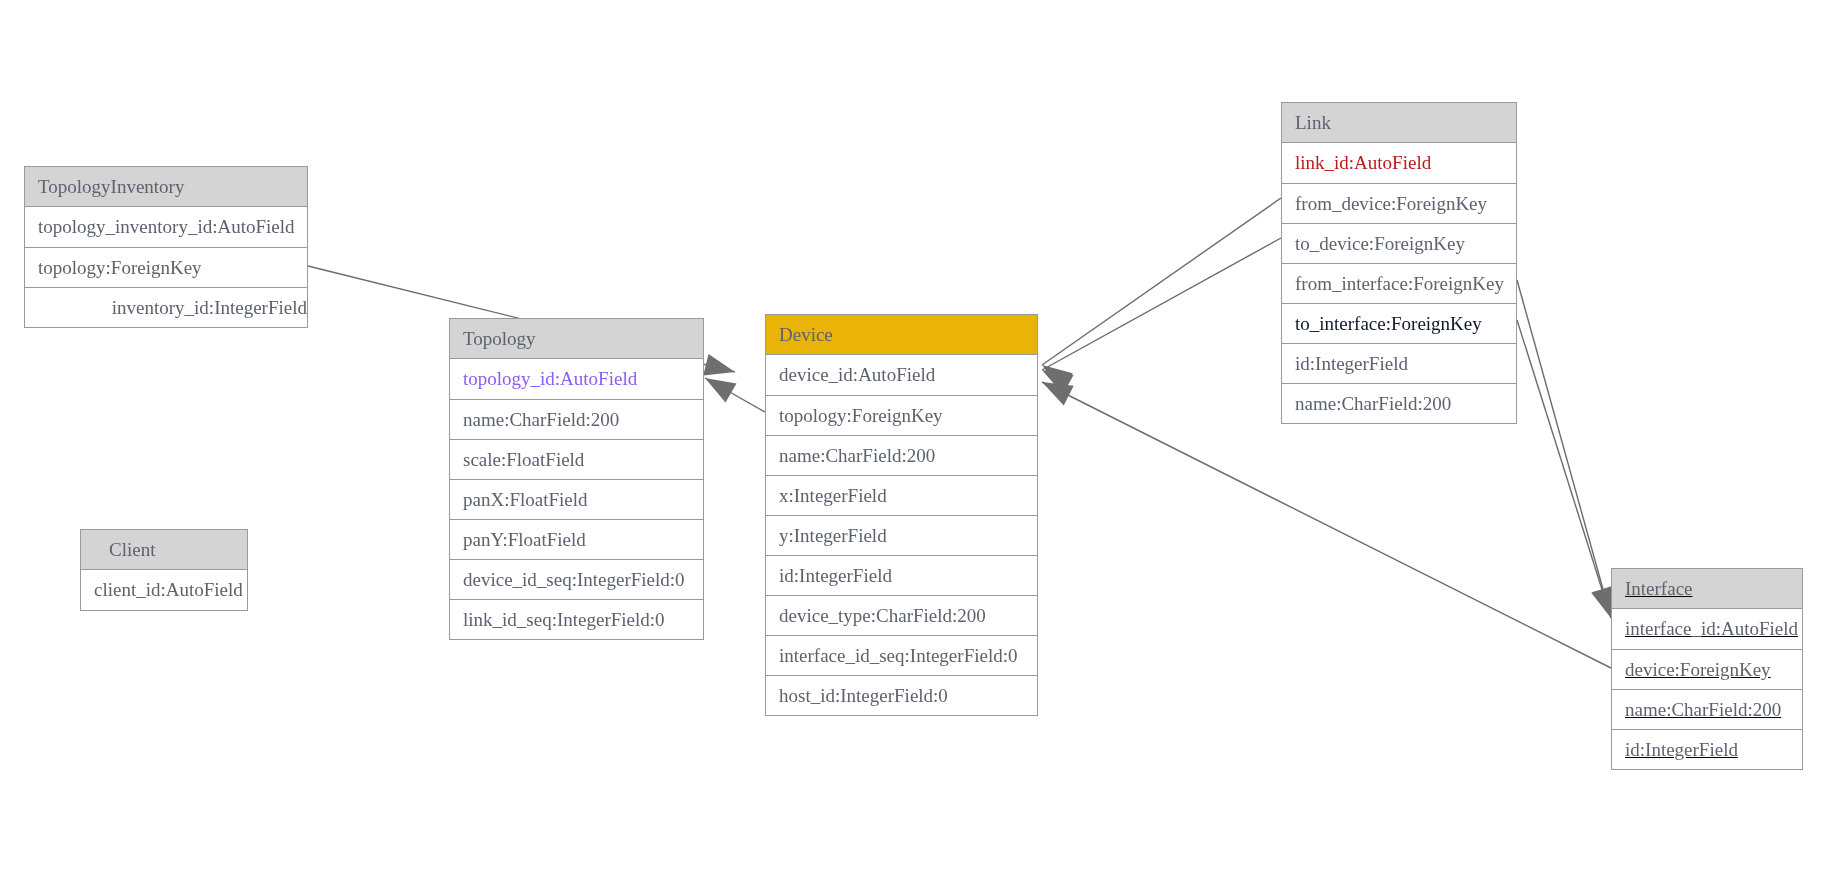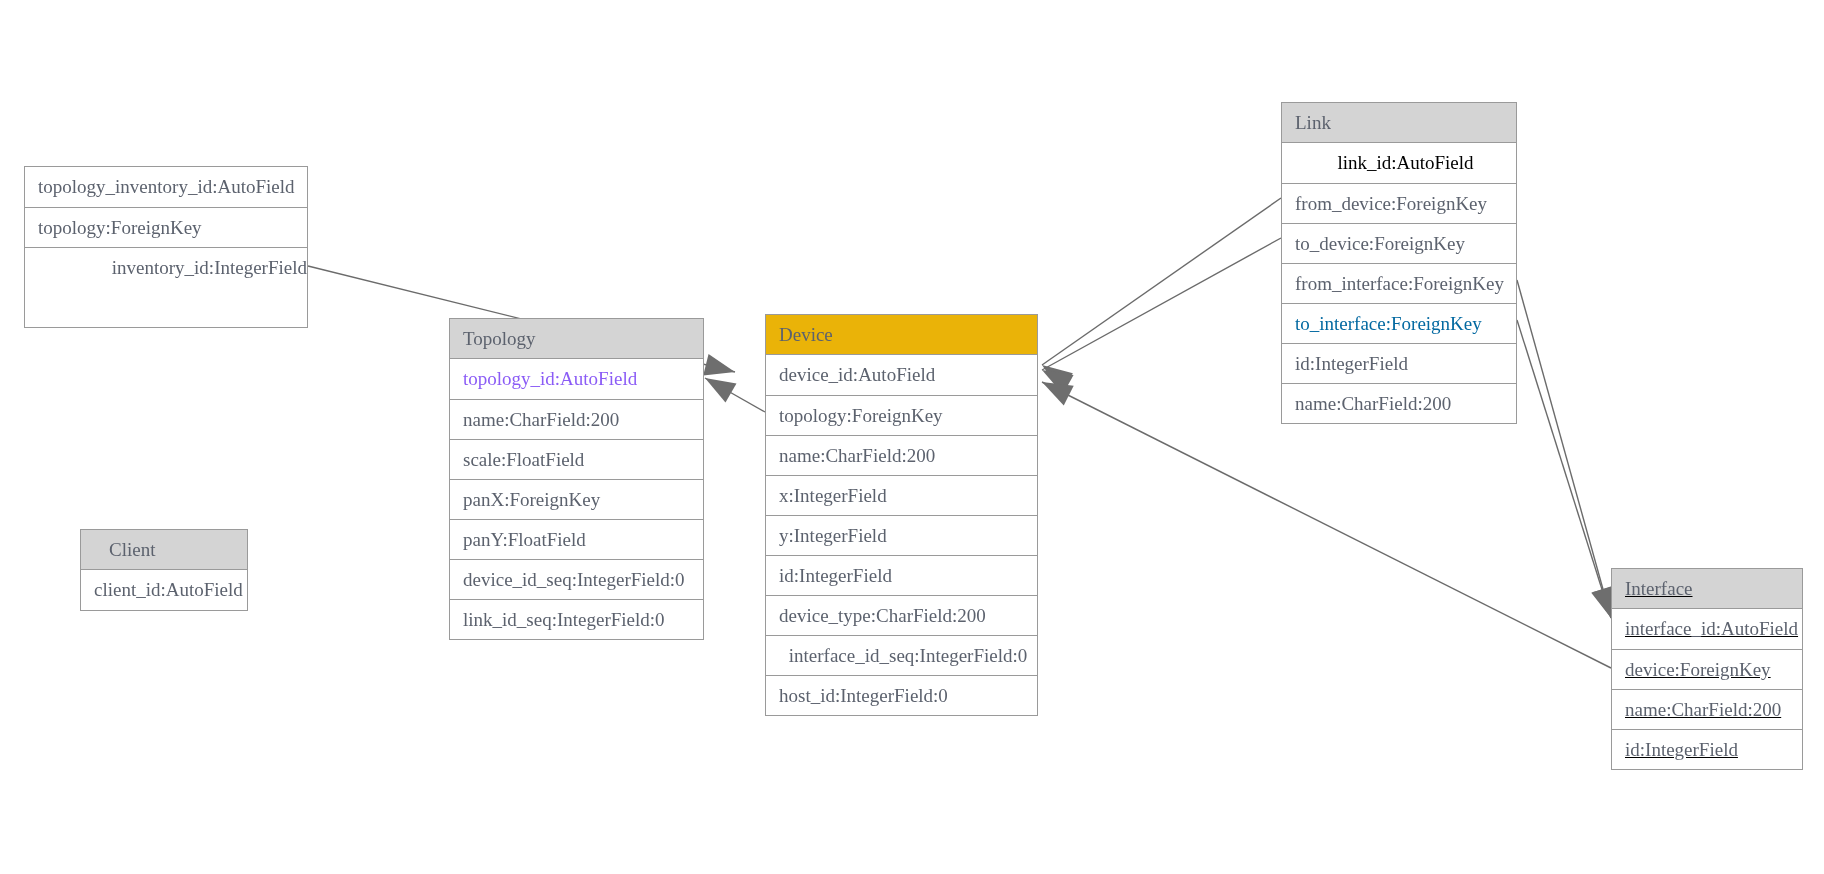--- a/index.html
+++ b/index.html
@@ -81,66 +81,67 @@
         <polygon points="1611,618 1592.1570006701684,592.1941600358374 1613.3047579808115,586.1301382078635" fill="#6e6e6e"></polygon>
         <path d="M 1517,320 L 1611,618" stroke="#6b6b6b" stroke-width="1.4" fill="none"></path>
         <polygon points="1611,618 1591.267868489505,592.8674914492699 1612.1911118479984,586.069117573021" fill="#6e6e6e"></polygon>
         <path d="M 1611,668 L 1042,382" stroke="#6b6b6b" stroke-width="1.4" fill="none"></path>
         <polygon points="1042,382 1073.7240912227862,385.8186432261144 1063.736300228516,405.42078675825843" fill="#6e6e6e"></polygon>
       </g>
   </svg>
 
   <div id="entities">
       <div class="entity" style="left: 24px; top: 166px; width: 284px; height: 162px; border-color: rgb(154, 154, 154);">
+        <div class="entity-header" style="background: rgb(212, 212, 212); color: rgb(92, 98, 110); border-bottom-color: rgb(154, 154, 154);">TopologyInventory</div>
         <div class="entity-fields">
           <div class="entity-field" style="color: rgb(92, 98, 110); border-top-color: rgb(154, 154, 154);">topology_inventory_id:AutoField</div>
           <div class="entity-field" style="color: rgb(92, 98, 110); border-top-color: rgb(154, 154, 154);">topology:ForeignKey</div>
           <div class="entity-field" style="color: rgb(92, 98, 110); border-top-color: rgb(154, 154, 154); text-align: right;">inventory_id:IntegerField</div>
         </div>
       </div>
       <div class="entity" style="left: 80px; top: 529px; width: 168px; height: 82px; border-color: rgb(154, 154, 154);">
         <div class="entity-header" style="background: rgb(212, 212, 212); color: rgb(92, 98, 110); border-bottom-color: rgb(154, 154, 154); padding-left: 28px;">Client</div>
         <div class="entity-fields">
           <div class="entity-field" style="color: rgb(92, 98, 110); border-top-color: rgb(154, 154, 154);">client_id:AutoField</div>
         </div>
       </div>
       <div class="entity" style="left: 449px; top: 318px; width: 255px; height: 322px; border-color: rgb(154, 154, 154);">
         <div class="entity-header" style="background: rgb(212, 212, 212); color: rgb(92, 98, 110); border-bottom-color: rgb(154, 154, 154);">Topology</div>
         <div class="entity-fields">
           <div class="entity-field" style="color: #8b5cf6; border-top-color: rgb(154, 154, 154);">topology_id:AutoField</div>
           <div class="entity-field" style="color: rgb(92, 98, 110); border-top-color: rgb(154, 154, 154);">name:CharField:200</div>
           <div class="entity-field" style="color: rgb(92, 98, 110); border-top-color: rgb(154, 154, 154);">scale:FloatField</div>
-          <div class="entity-field" style="color: rgb(92, 98, 110); border-top-color: rgb(154, 154, 154);">panX:ForeignKey</div>
+          <div class="entity-field" style="color: rgb(92, 98, 110); border-top-color: rgb(154, 154, 154);">panX:FloatField</div>
           <div class="entity-field" style="color: rgb(92, 98, 110); border-top-color: rgb(154, 154, 154);">panY:FloatField</div>
           <div class="entity-field" style="color: rgb(92, 98, 110); border-top-color: rgb(154, 154, 154);">device_id_seq:IntegerField:0</div>
           <div class="entity-field" style="color: rgb(92, 98, 110); border-top-color: rgb(154, 154, 154);">link_id_seq:IntegerField:0</div>
         </div>
       </div>
       <div class="entity" style="left: 765px; top: 314px; width: 273px; height: 402px; border-color: rgb(154, 154, 154);">
         <div class="entity-header" style="background: #eab308; color: rgb(92, 98, 110); border-bottom-color: rgb(154, 154, 154);">Device</div>
         <div class="entity-fields">
           <div class="entity-field" style="color: rgb(92, 98, 110); border-top-color: rgb(154, 154, 154);">device_id:AutoField</div>
           <div class="entity-field" style="color: rgb(92, 98, 110); border-top-color: rgb(154, 154, 154);">topology:ForeignKey</div>
           <div class="entity-field" style="color: rgb(92, 98, 110); border-top-color: rgb(154, 154, 154);">name:CharField:200</div>
           <div class="entity-field" style="color: rgb(92, 98, 110); border-top-color: rgb(154, 154, 154);">x:IntegerField</div>
           <div class="entity-field" style="color: rgb(92, 98, 110); border-top-color: rgb(154, 154, 154);">y:IntegerField</div>
           <div class="entity-field" style="color: rgb(92, 98, 110); border-top-color: rgb(154, 154, 154);">id:IntegerField</div>
           <div class="entity-field" style="color: rgb(92, 98, 110); border-top-color: rgb(154, 154, 154);">device_type:CharField:200</div>
-          <div class="entity-field" style="color: rgb(92, 98, 110); border-top-color: rgb(154, 154, 154); text-align: center;">interface_id_seq:IntegerField:0</div>
+          <div class="entity-field" style="color: rgb(92, 98, 110); border-top-color: rgb(154, 154, 154);">interface_id_seq:IntegerField:0</div>
           <div class="entity-field" style="color: rgb(92, 98, 110); border-top-color: rgb(154, 154, 154);">host_id:IntegerField:0</div>
         </div>
       </div>
       <div class="entity" style="left: 1281px; top: 102px; width: 236px; height: 322px; border-color: rgb(154, 154, 154);">
         <div class="entity-header" style="background: rgb(212, 212, 212); color: rgb(92, 98, 110); border-bottom-color: rgb(154, 154, 154);">Link</div>
         <div class="entity-fields">
-          <div class="entity-field" style="color: #000000; border-top-color: rgb(154, 154, 154); text-align: center;">link_id:AutoField</div>
+          <div class="entity-field" style="color: #b91c1c; border-top-color: rgb(154, 154, 154);">link_id:AutoField</div>
           <div class="entity-field" style="color: rgb(92, 98, 110); border-top-color: rgb(154, 154, 154);">from_device:ForeignKey</div>
           <div class="entity-field" style="color: rgb(92, 98, 110); border-top-color: rgb(154, 154, 154);">to_device:ForeignKey</div>
           <div class="entity-field" style="color: rgb(92, 98, 110); border-top-color: rgb(154, 154, 154);">from_interface:ForeignKey</div>
-          <div class="entity-field" style="color: #0369a1; border-top-color: rgb(154, 154, 154);">to_interface:ForeignKey</div>
+          <div class="entity-field" style="color: #0f172a; border-top-color: rgb(154, 154, 154);">to_interface:ForeignKey</div>
           <div class="entity-field" style="color: rgb(92, 98, 110); border-top-color: rgb(154, 154, 154);">id:IntegerField</div>
           <div class="entity-field" style="color: rgb(92, 98, 110); border-top-color: rgb(154, 154, 154);">name:CharField:200</div>
         </div>
       </div>
       <div class="entity" style="left: 1611px; top: 568px; width: 192px; height: 202px; border-color: rgb(154, 154, 154); text-decoration: underline;">
         <div class="entity-header" style="background: rgb(212, 212, 212); color: rgb(92, 98, 110); border-bottom-color: rgb(154, 154, 154);">Interface</div>
         <div class="entity-fields">
           <div class="entity-field" style="color: rgb(92, 98, 110); border-top-color: rgb(154, 154, 154);">interface_id:AutoField</div>
           <div class="entity-field" style="color: rgb(92, 98, 110); border-top-color: rgb(154, 154, 154);">device:ForeignKey</div>
           <div class="entity-field" style="color: rgb(92, 98, 110); border-top-color: rgb(154, 154, 154);">name:CharField:200</div>

